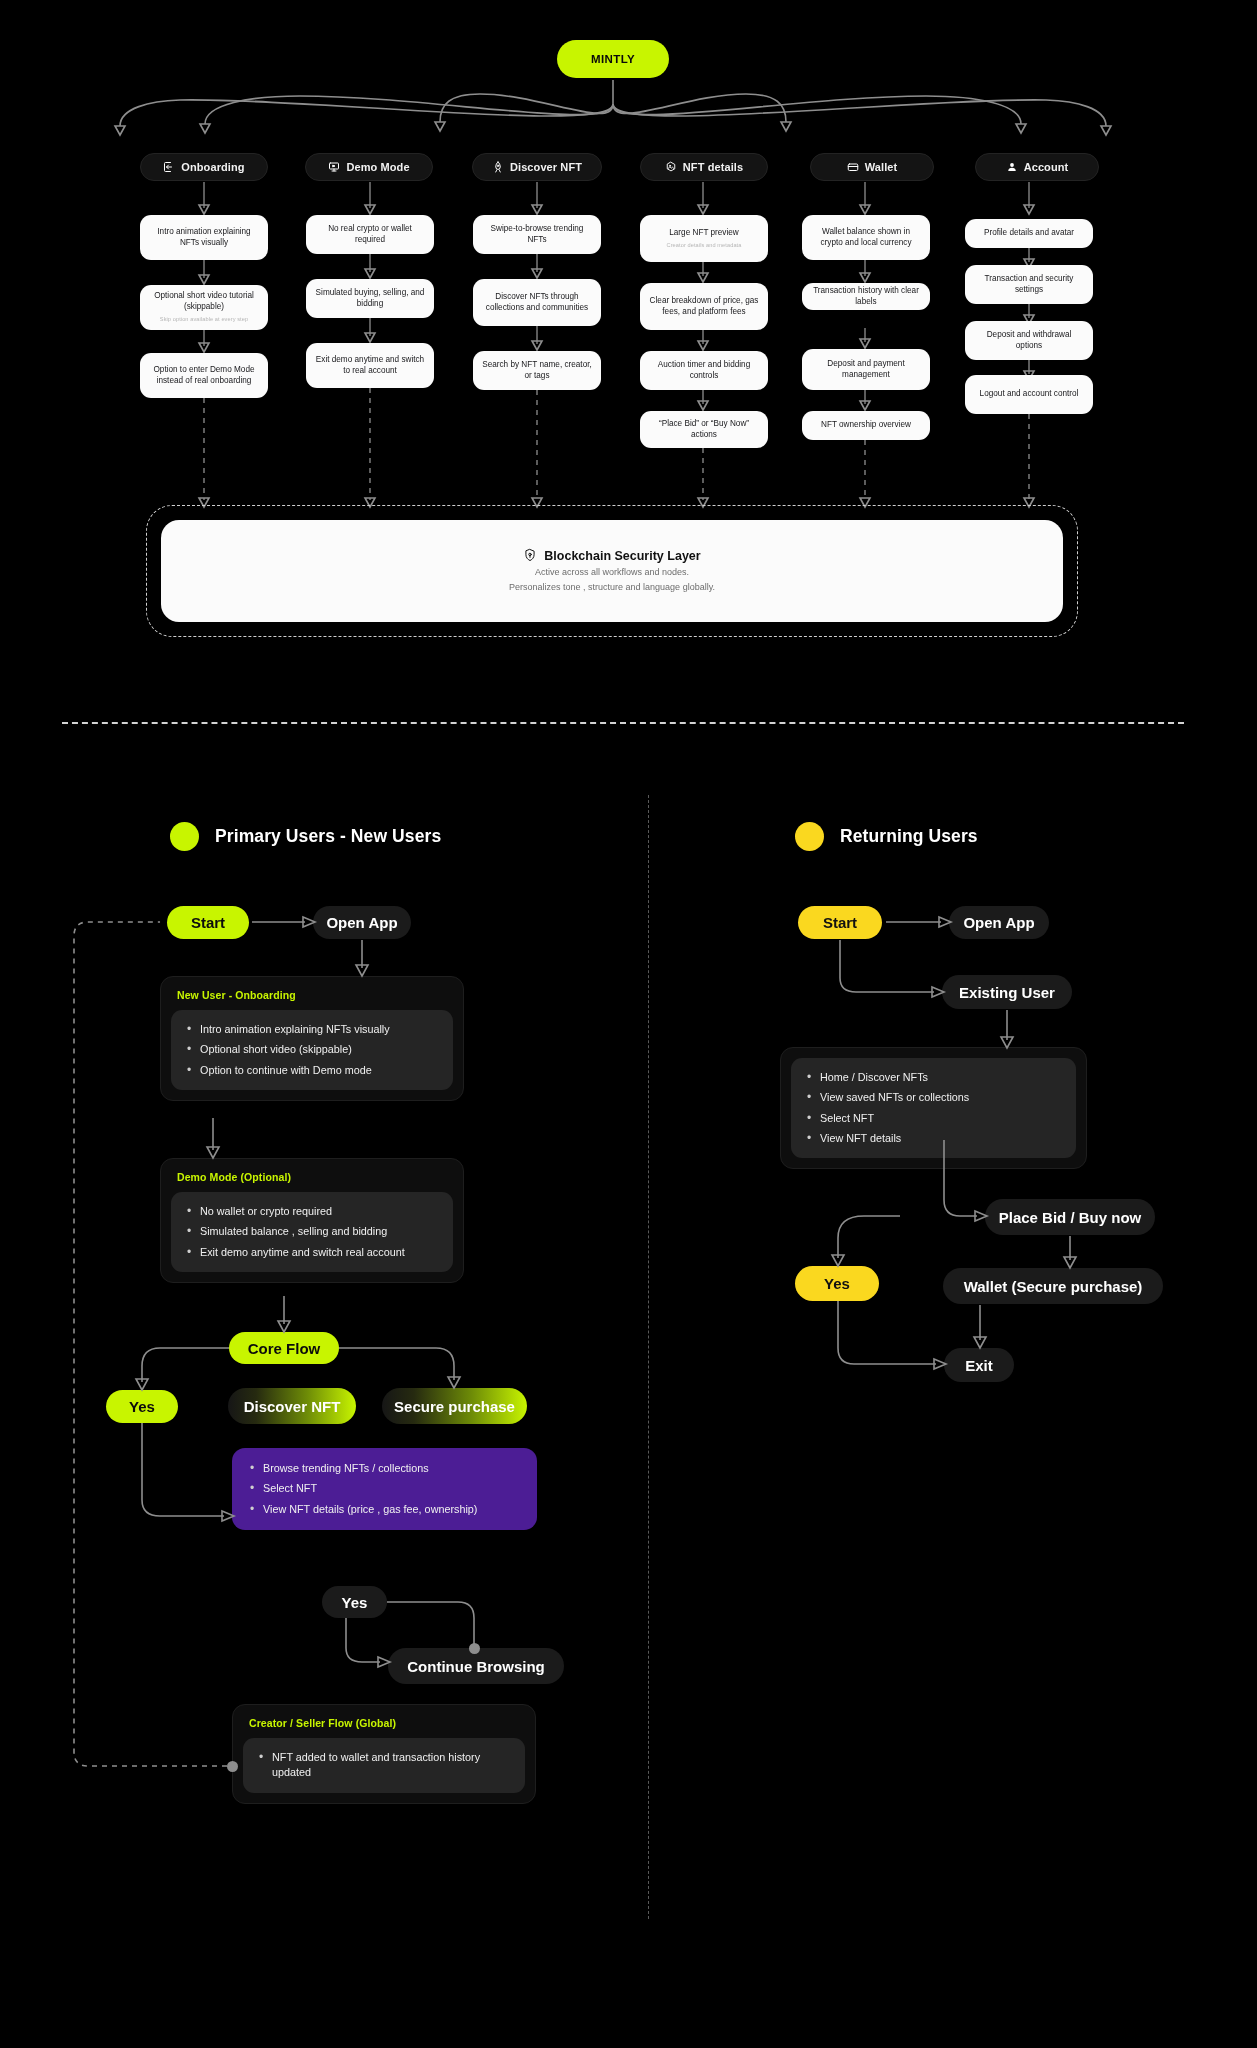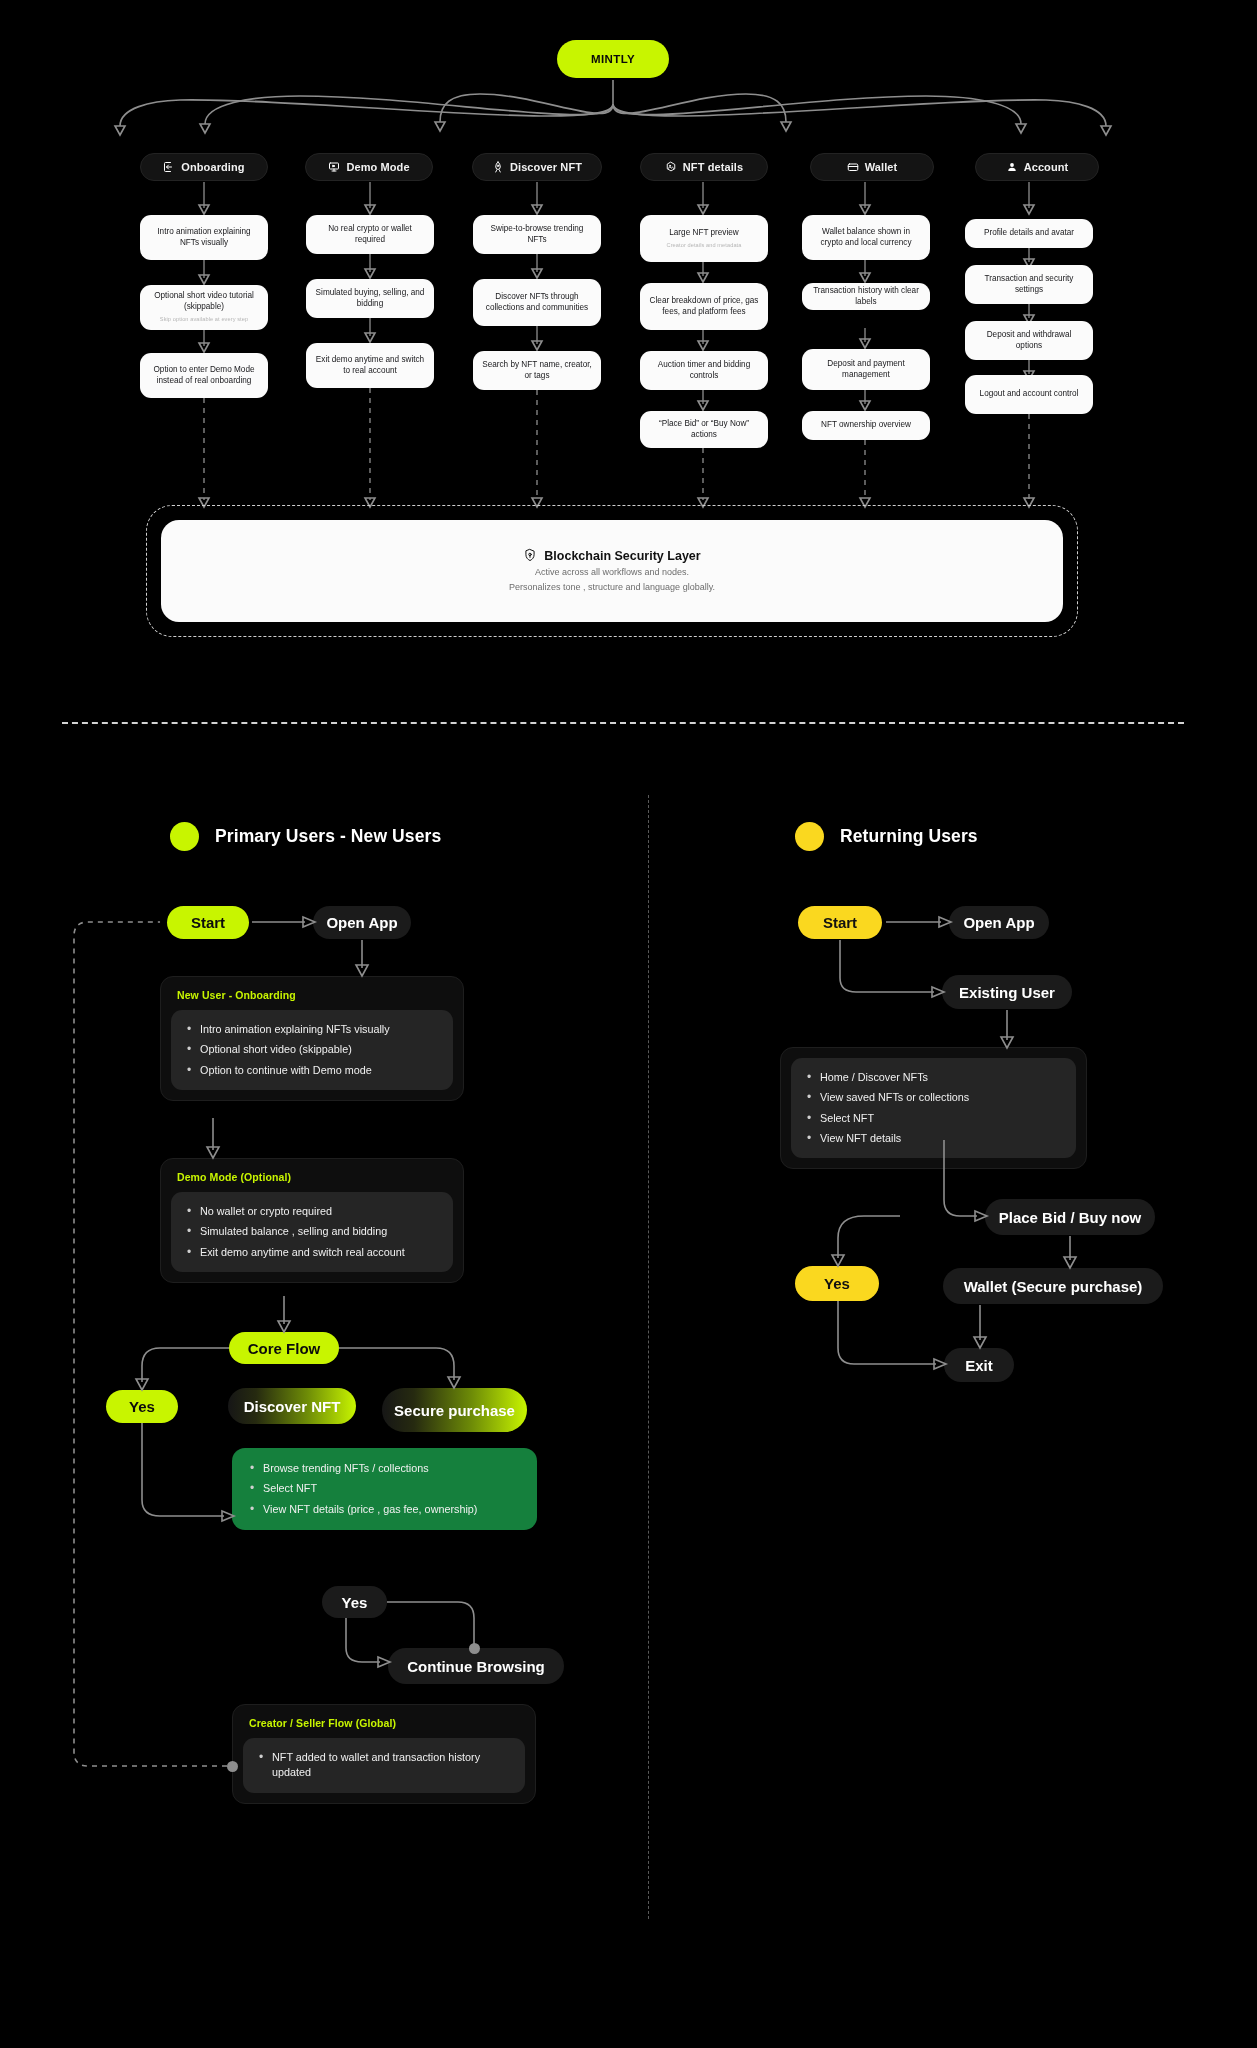--- a/index.html
+++ b/index.html
@@ -71,21 +71,21 @@
 
   .group{
     position:absolute; background:#0e0e0e; border:1px solid #1e1e1e; border-radius:13px;
     padding:11px 10px 10px 10px;
   }
   .group .g-title{ font-size:10.5px; font-weight:700; color:#C8F500; margin:1px 0 9px 6px; letter-spacing:.1px;}
   .group .g-body{
     background:#252525; border-radius:11px; padding:12px 14px;
   }
   .plain-card{
-    position:absolute; background:#15803d; border-radius:13px; padding:13px 16px;
+    position:absolute; background:#4c1d95; border-radius:13px; padding:13px 16px;
   }
   ul.b{ list-style:none; }
   ul.b li{
     position:relative; padding-left:15px; font-size:10.8px; line-height:1.42;
     color:#f0f0f0; margin:5px 0; font-weight:400;
   }
   ul.b li:first-child{ margin-top:0; }
   ul.b li:last-child{ margin-bottom:0; }
   ul.b li:before{
     content:"•"; position:absolute; left:2px; top:-1px; color:#cfcfcf; font-size:12px;
@@ -383,21 +383,21 @@
 
   <div class="pill lime" style="left:229px; top:1332px; width:110px; height:32px;">
     <span>Core Flow</span>
   </div>
   <div class="pill lime" style="left:106px; top:1390px; width:72px; height:33px;">
     <span>Yes</span>
   </div>
   <div class="pill grad-lime" style="left:228px; top:1388px; width:128px; height:36px;">
     <span>Discover NFT</span>
   </div>
-  <div class="pill grad-lime" style="left:382px; top:1388px; width:145px; height:44px;">
+  <div class="pill grad-lime" style="left:382px; top:1388px; width:145px; height:36px;">
     <span>Secure purchase</span>
   </div>
 
   <div class="plain-card" style="left:232px; top:1448px; width:305px;">
     <ul class="b">
       <li>Browse trending NFTs / collections</li>
       <li>Select NFT</li>
       <li>View NFT details (price , gas fee, ownership)</li>
     </ul>
   </div>

